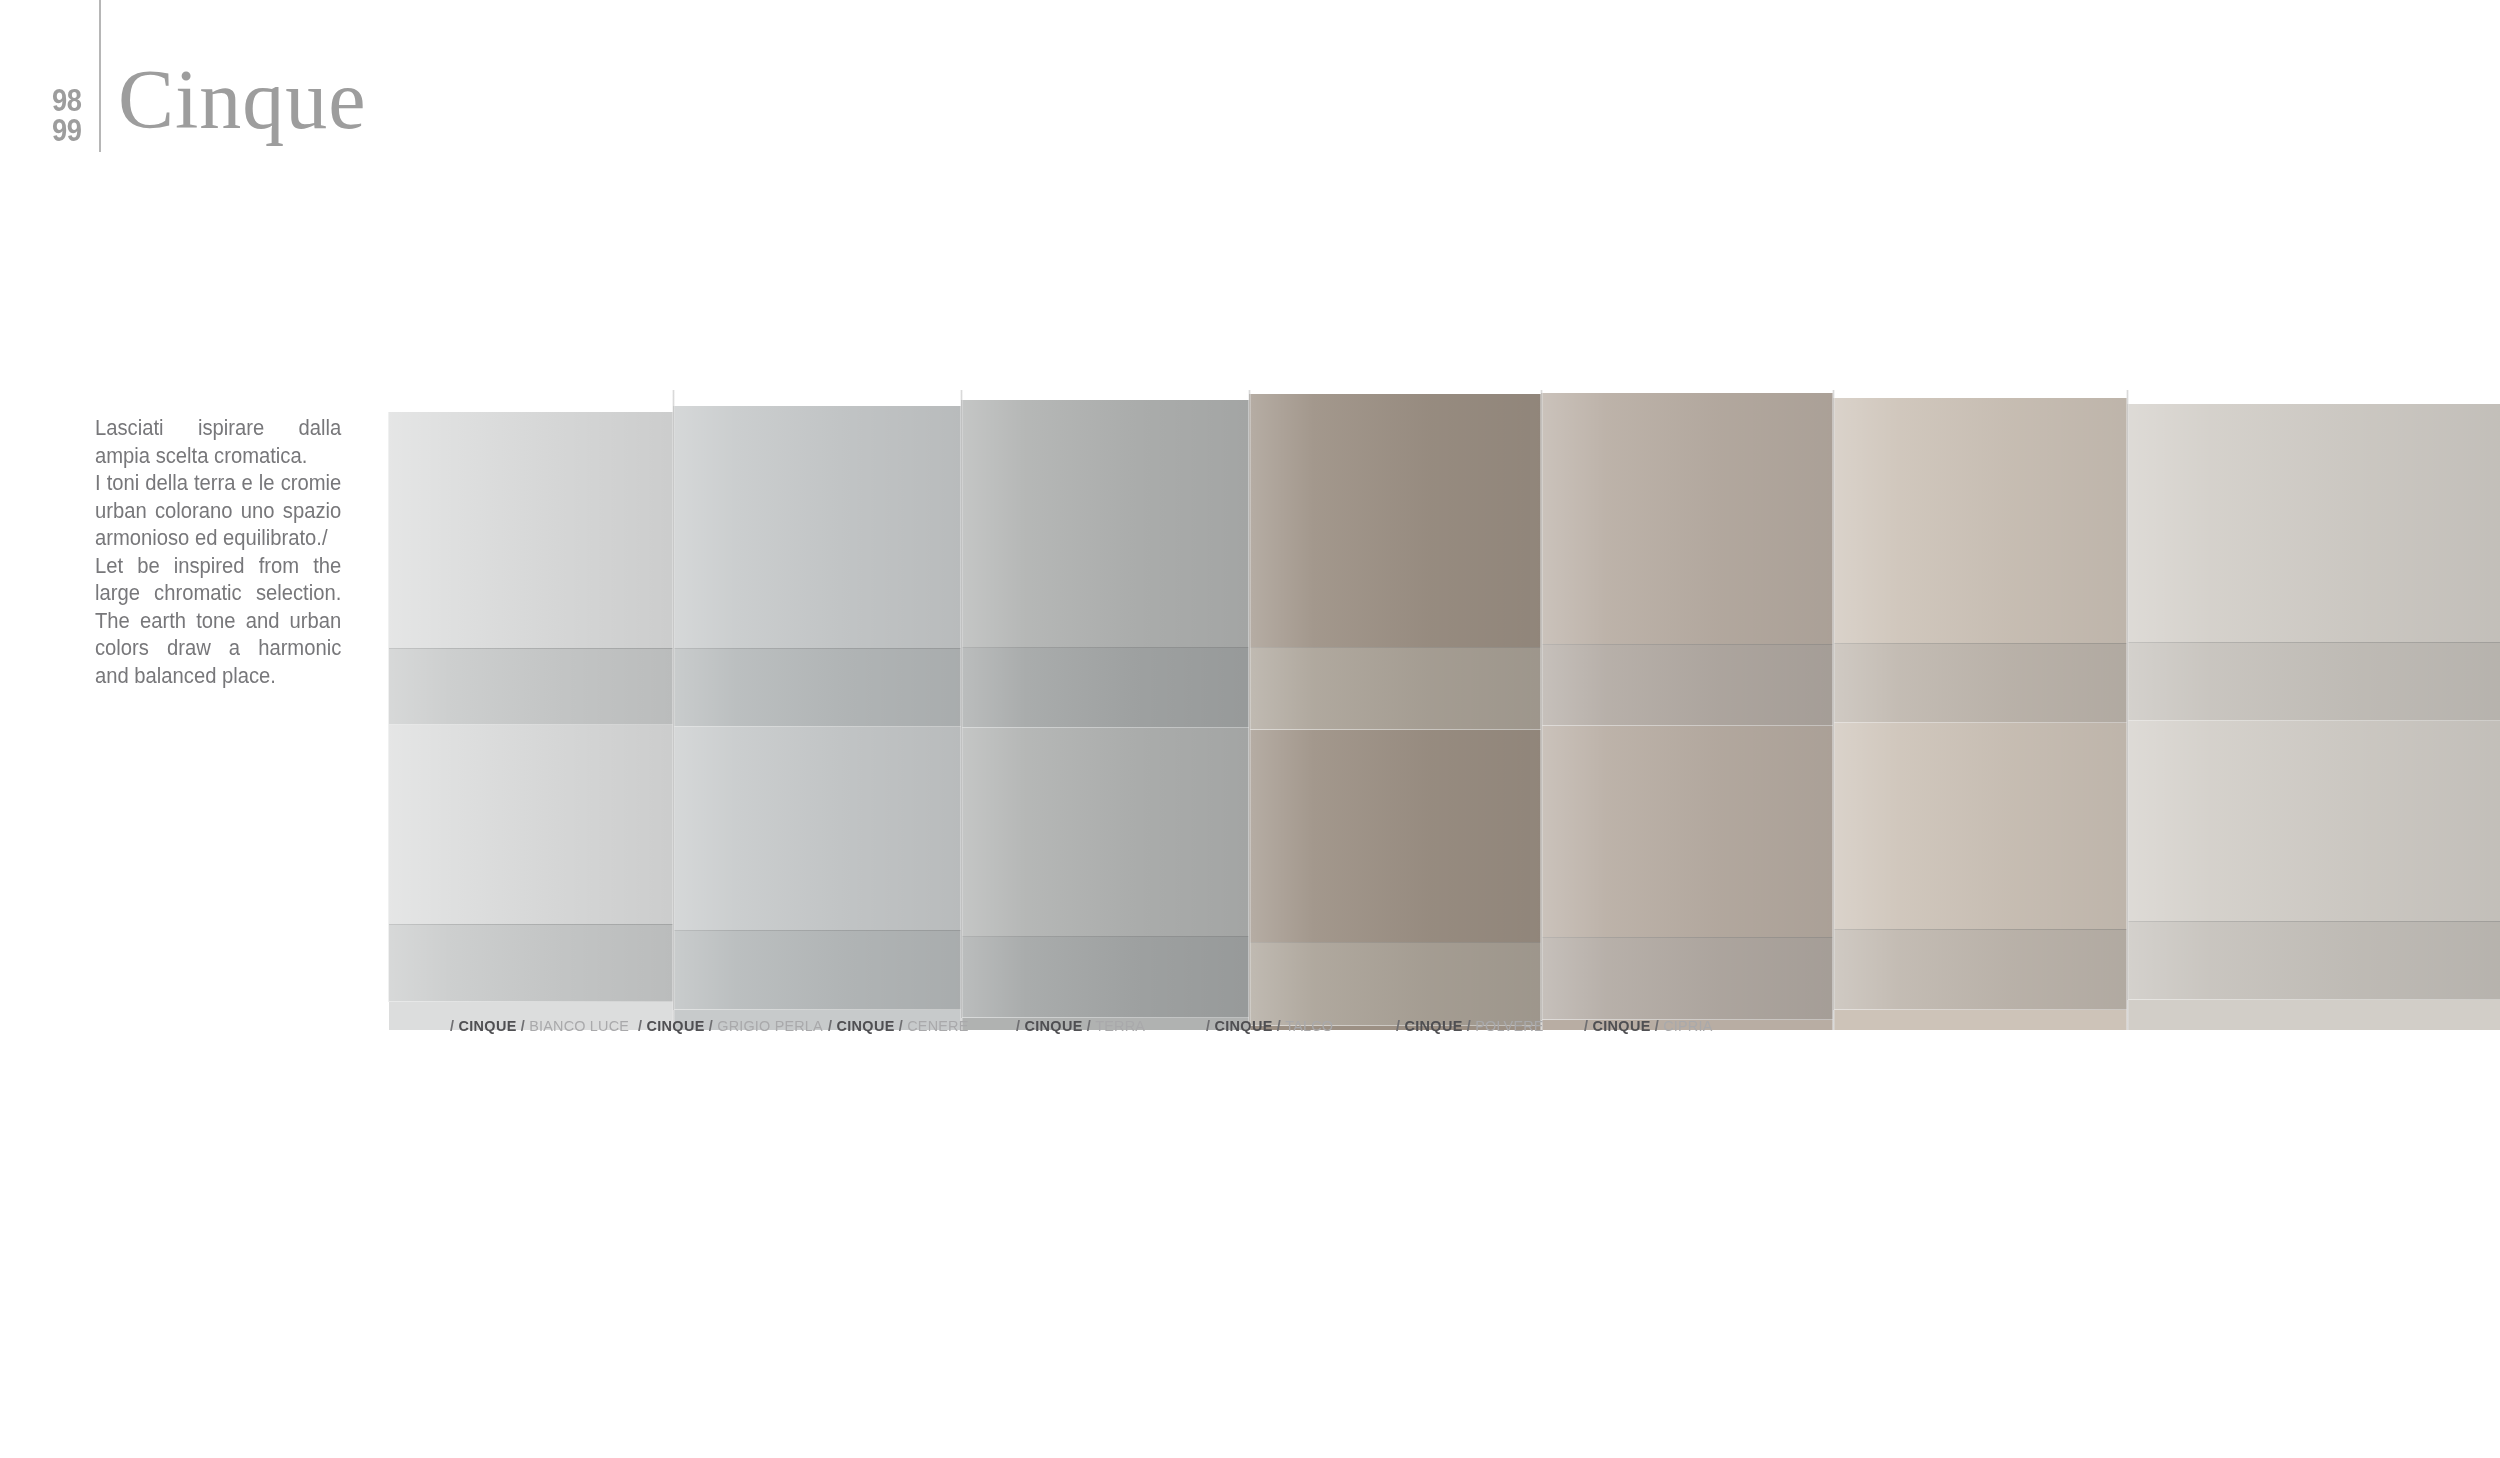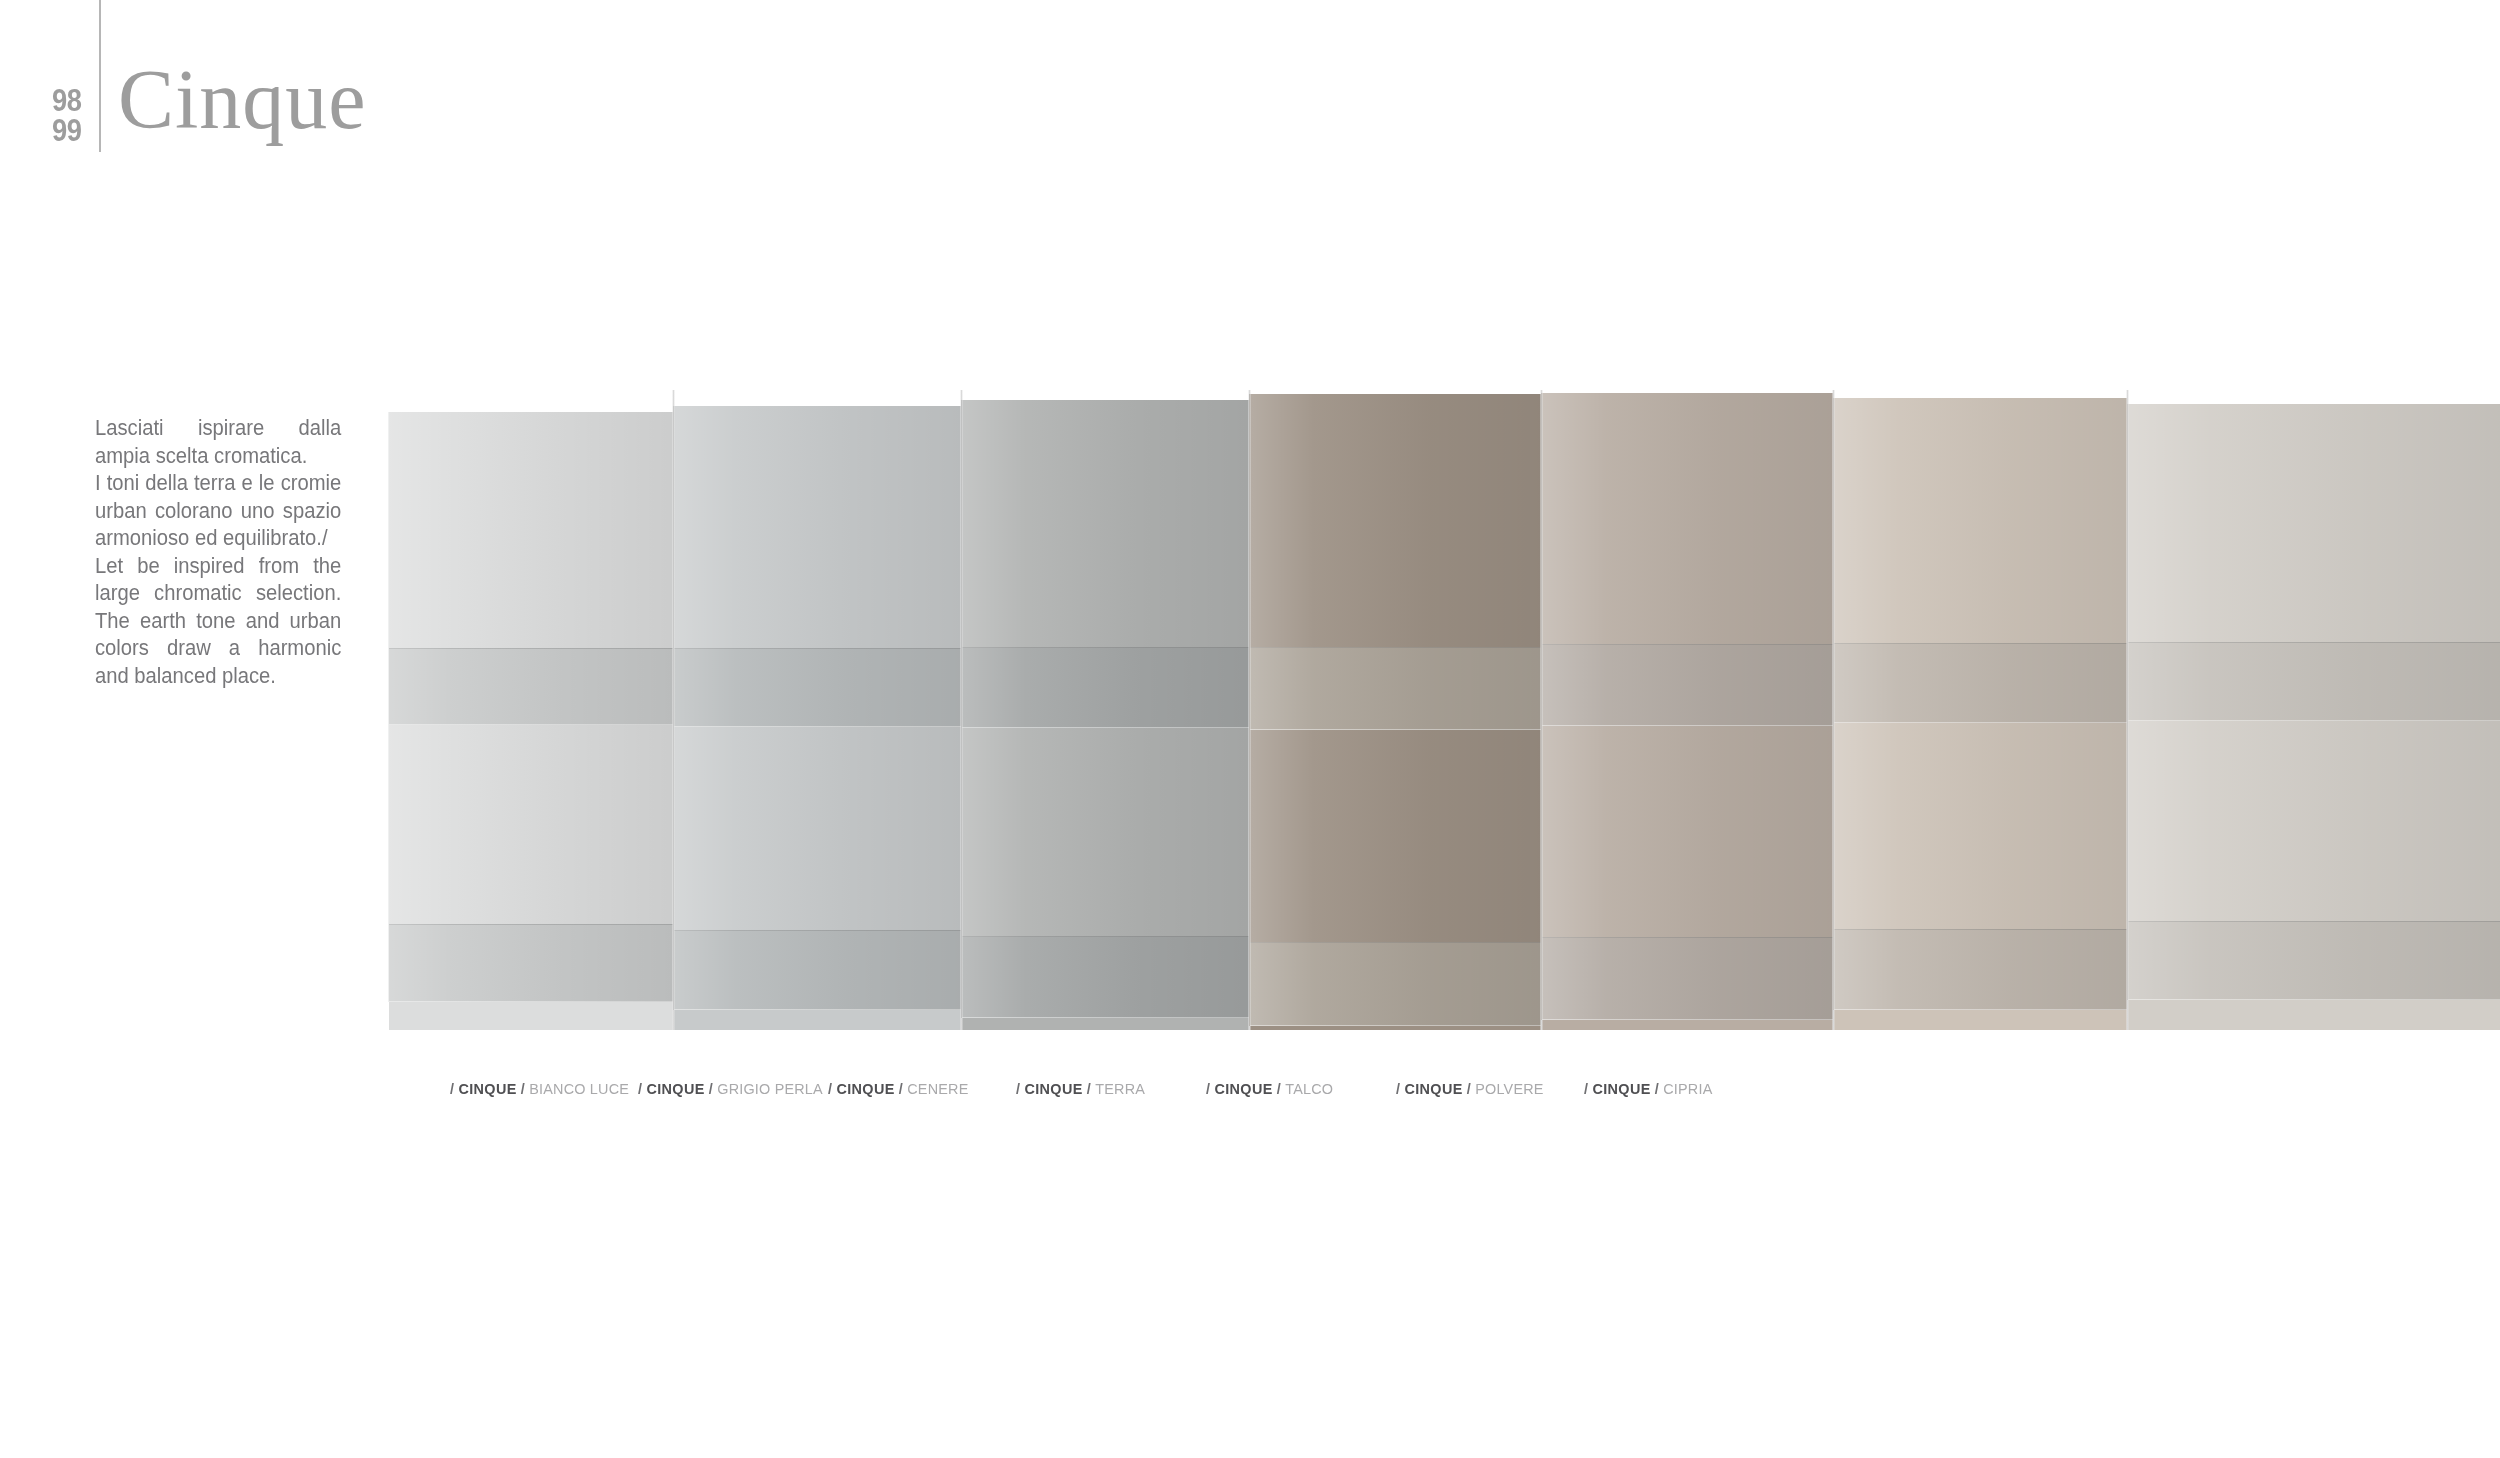--- a/index.html
+++ b/index.html
@@ -68,21 +68,21 @@
     position:absolute;left:0;top:0;width:100%;height:100%;
     background:linear-gradient(to right,
       rgba(255,255,255,.26) 0%,
       rgba(255,255,255,.07) 22%,
       rgba(0,0,0,.035) 62%,
       rgba(0,0,0,.075) 100%);
     pointer-events:none;
   }
 
   
-  #captions{position:absolute;left:388px;top:1080px;width:2112px;height:30px;}
+  #captions{position:absolute;left:388px;top:1017px;width:2112px;height:30px;}
   .caption{
     position:absolute;top:0;white-space:nowrap;
     font-size:15.5px;color:#b4b4b4;letter-spacing:.2px;
     transform:scaleX(.93);transform-origin:left top;
   }
   .caption .sl{color:#6f6f72;font-weight:bold;}
   .caption .bn{color:#4f4f52;font-weight:bold;letter-spacing:.4px;}
   .caption .nm{color:#a9a9ab;}
 </style>
 </head>

